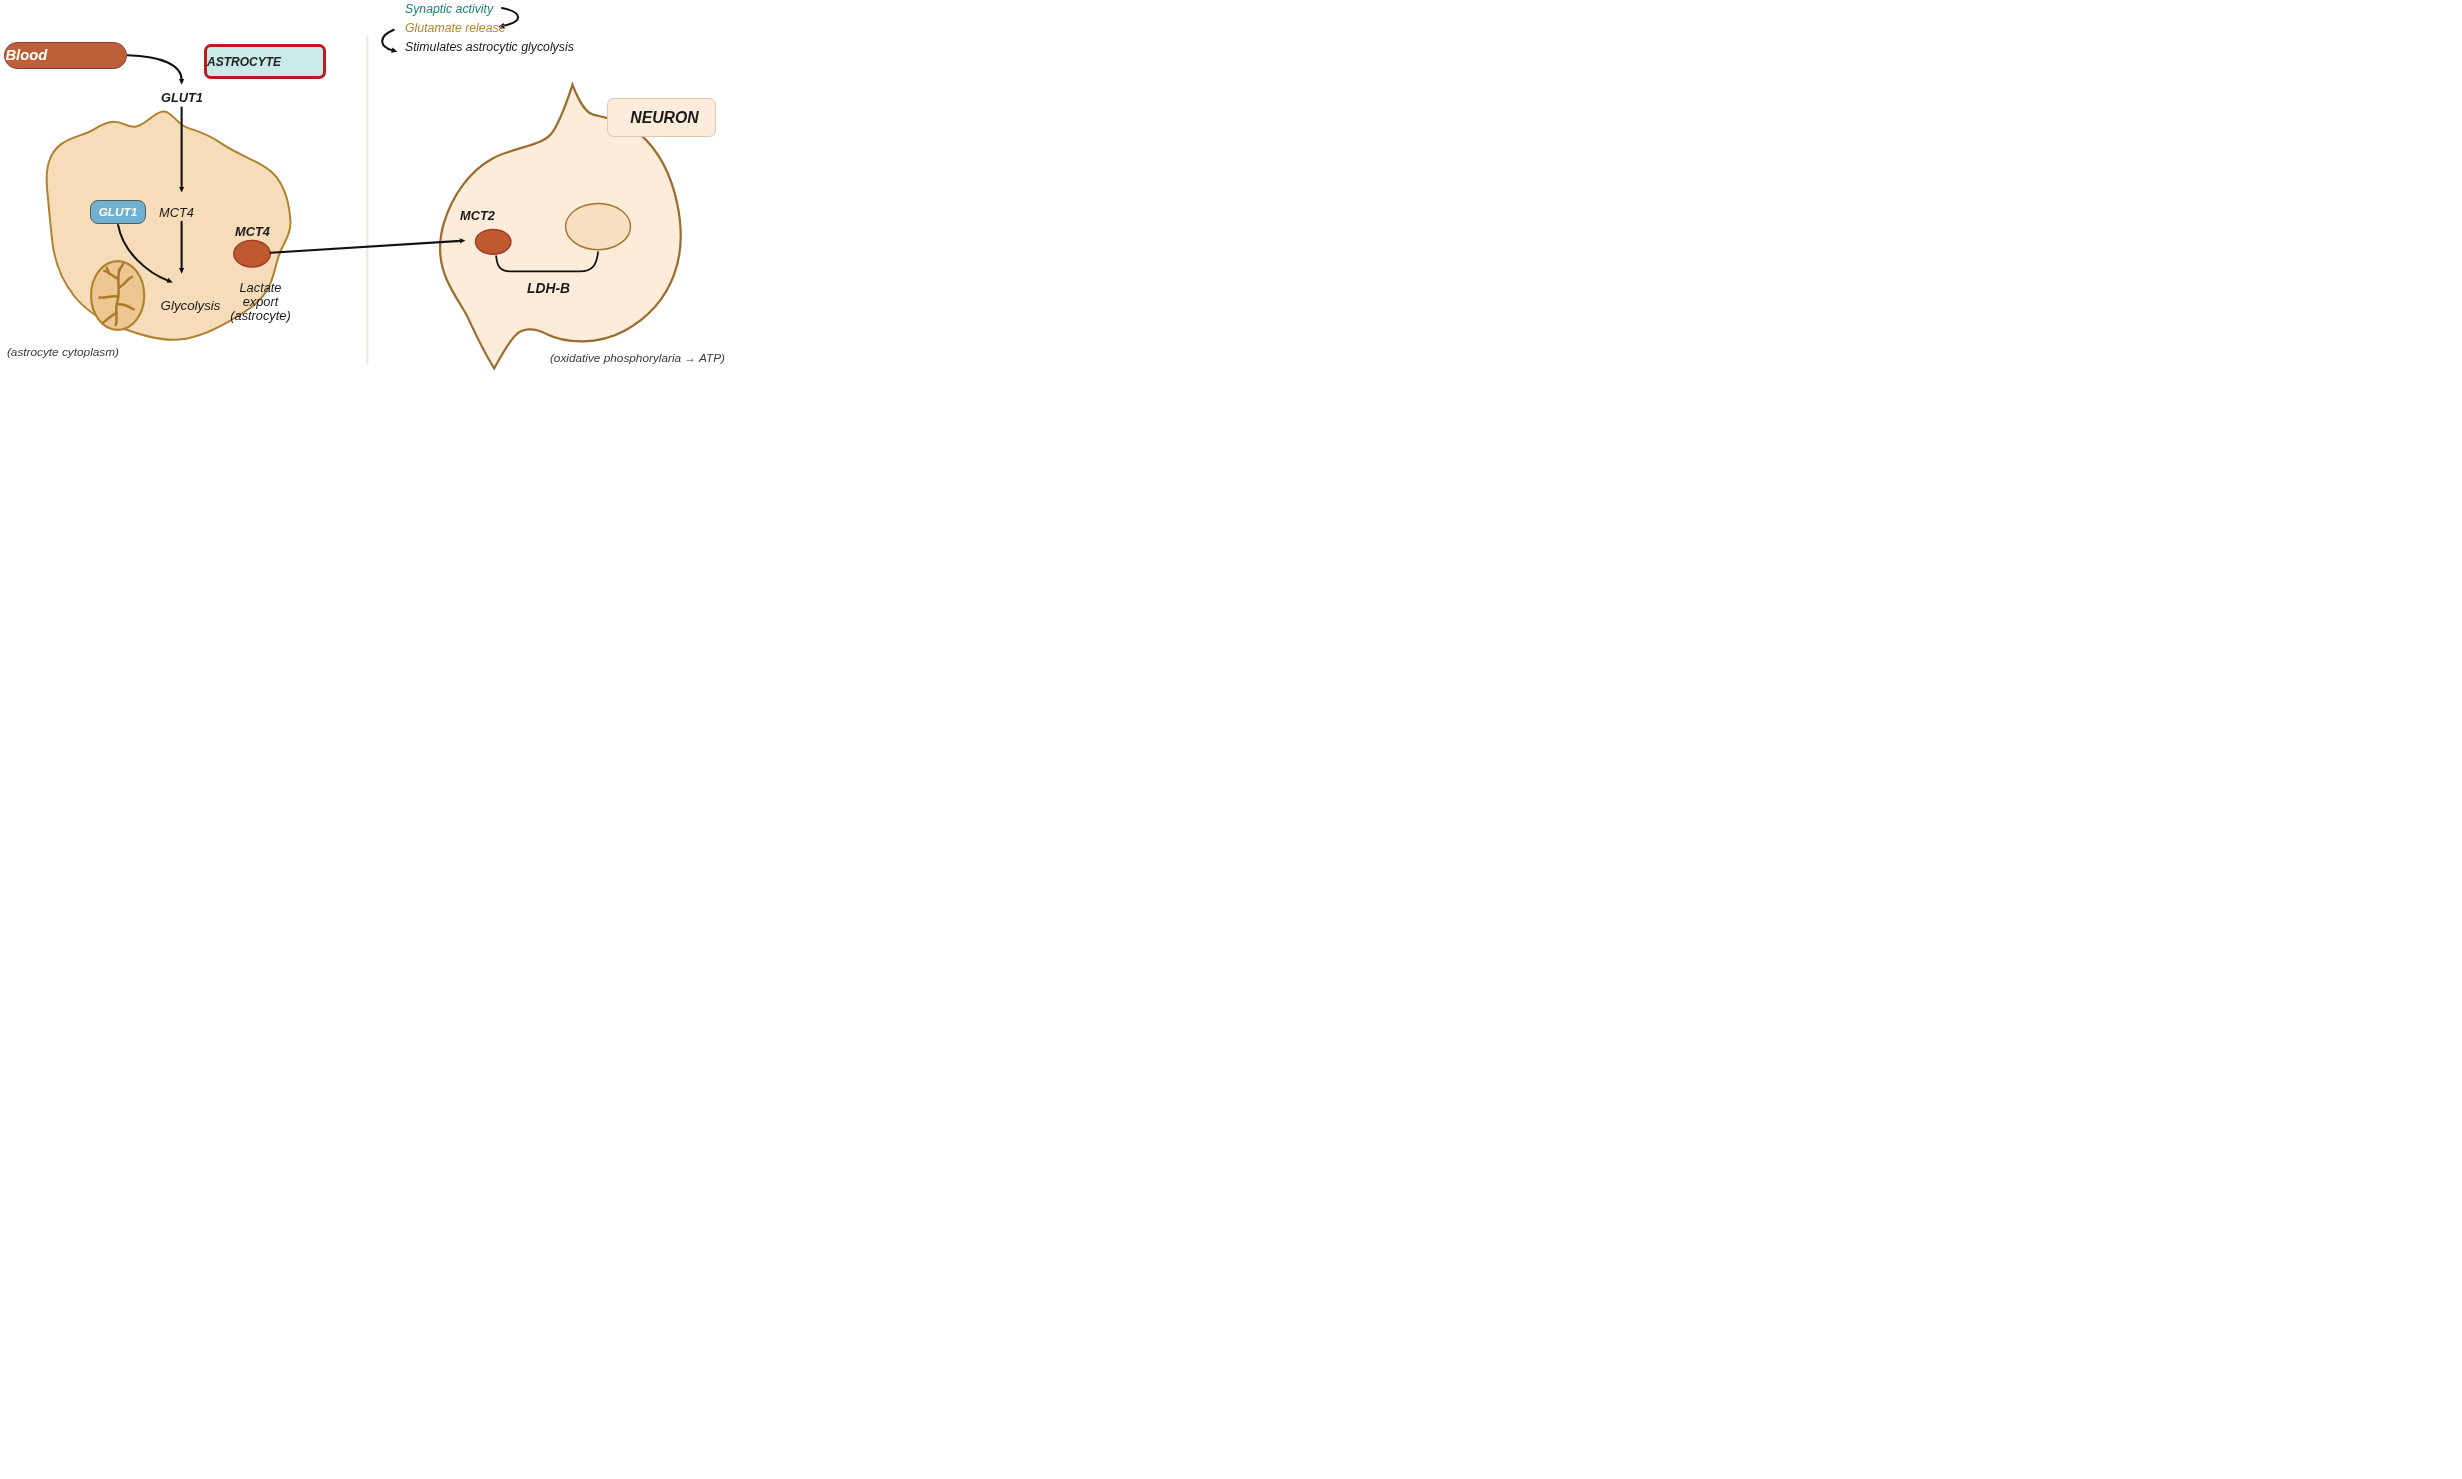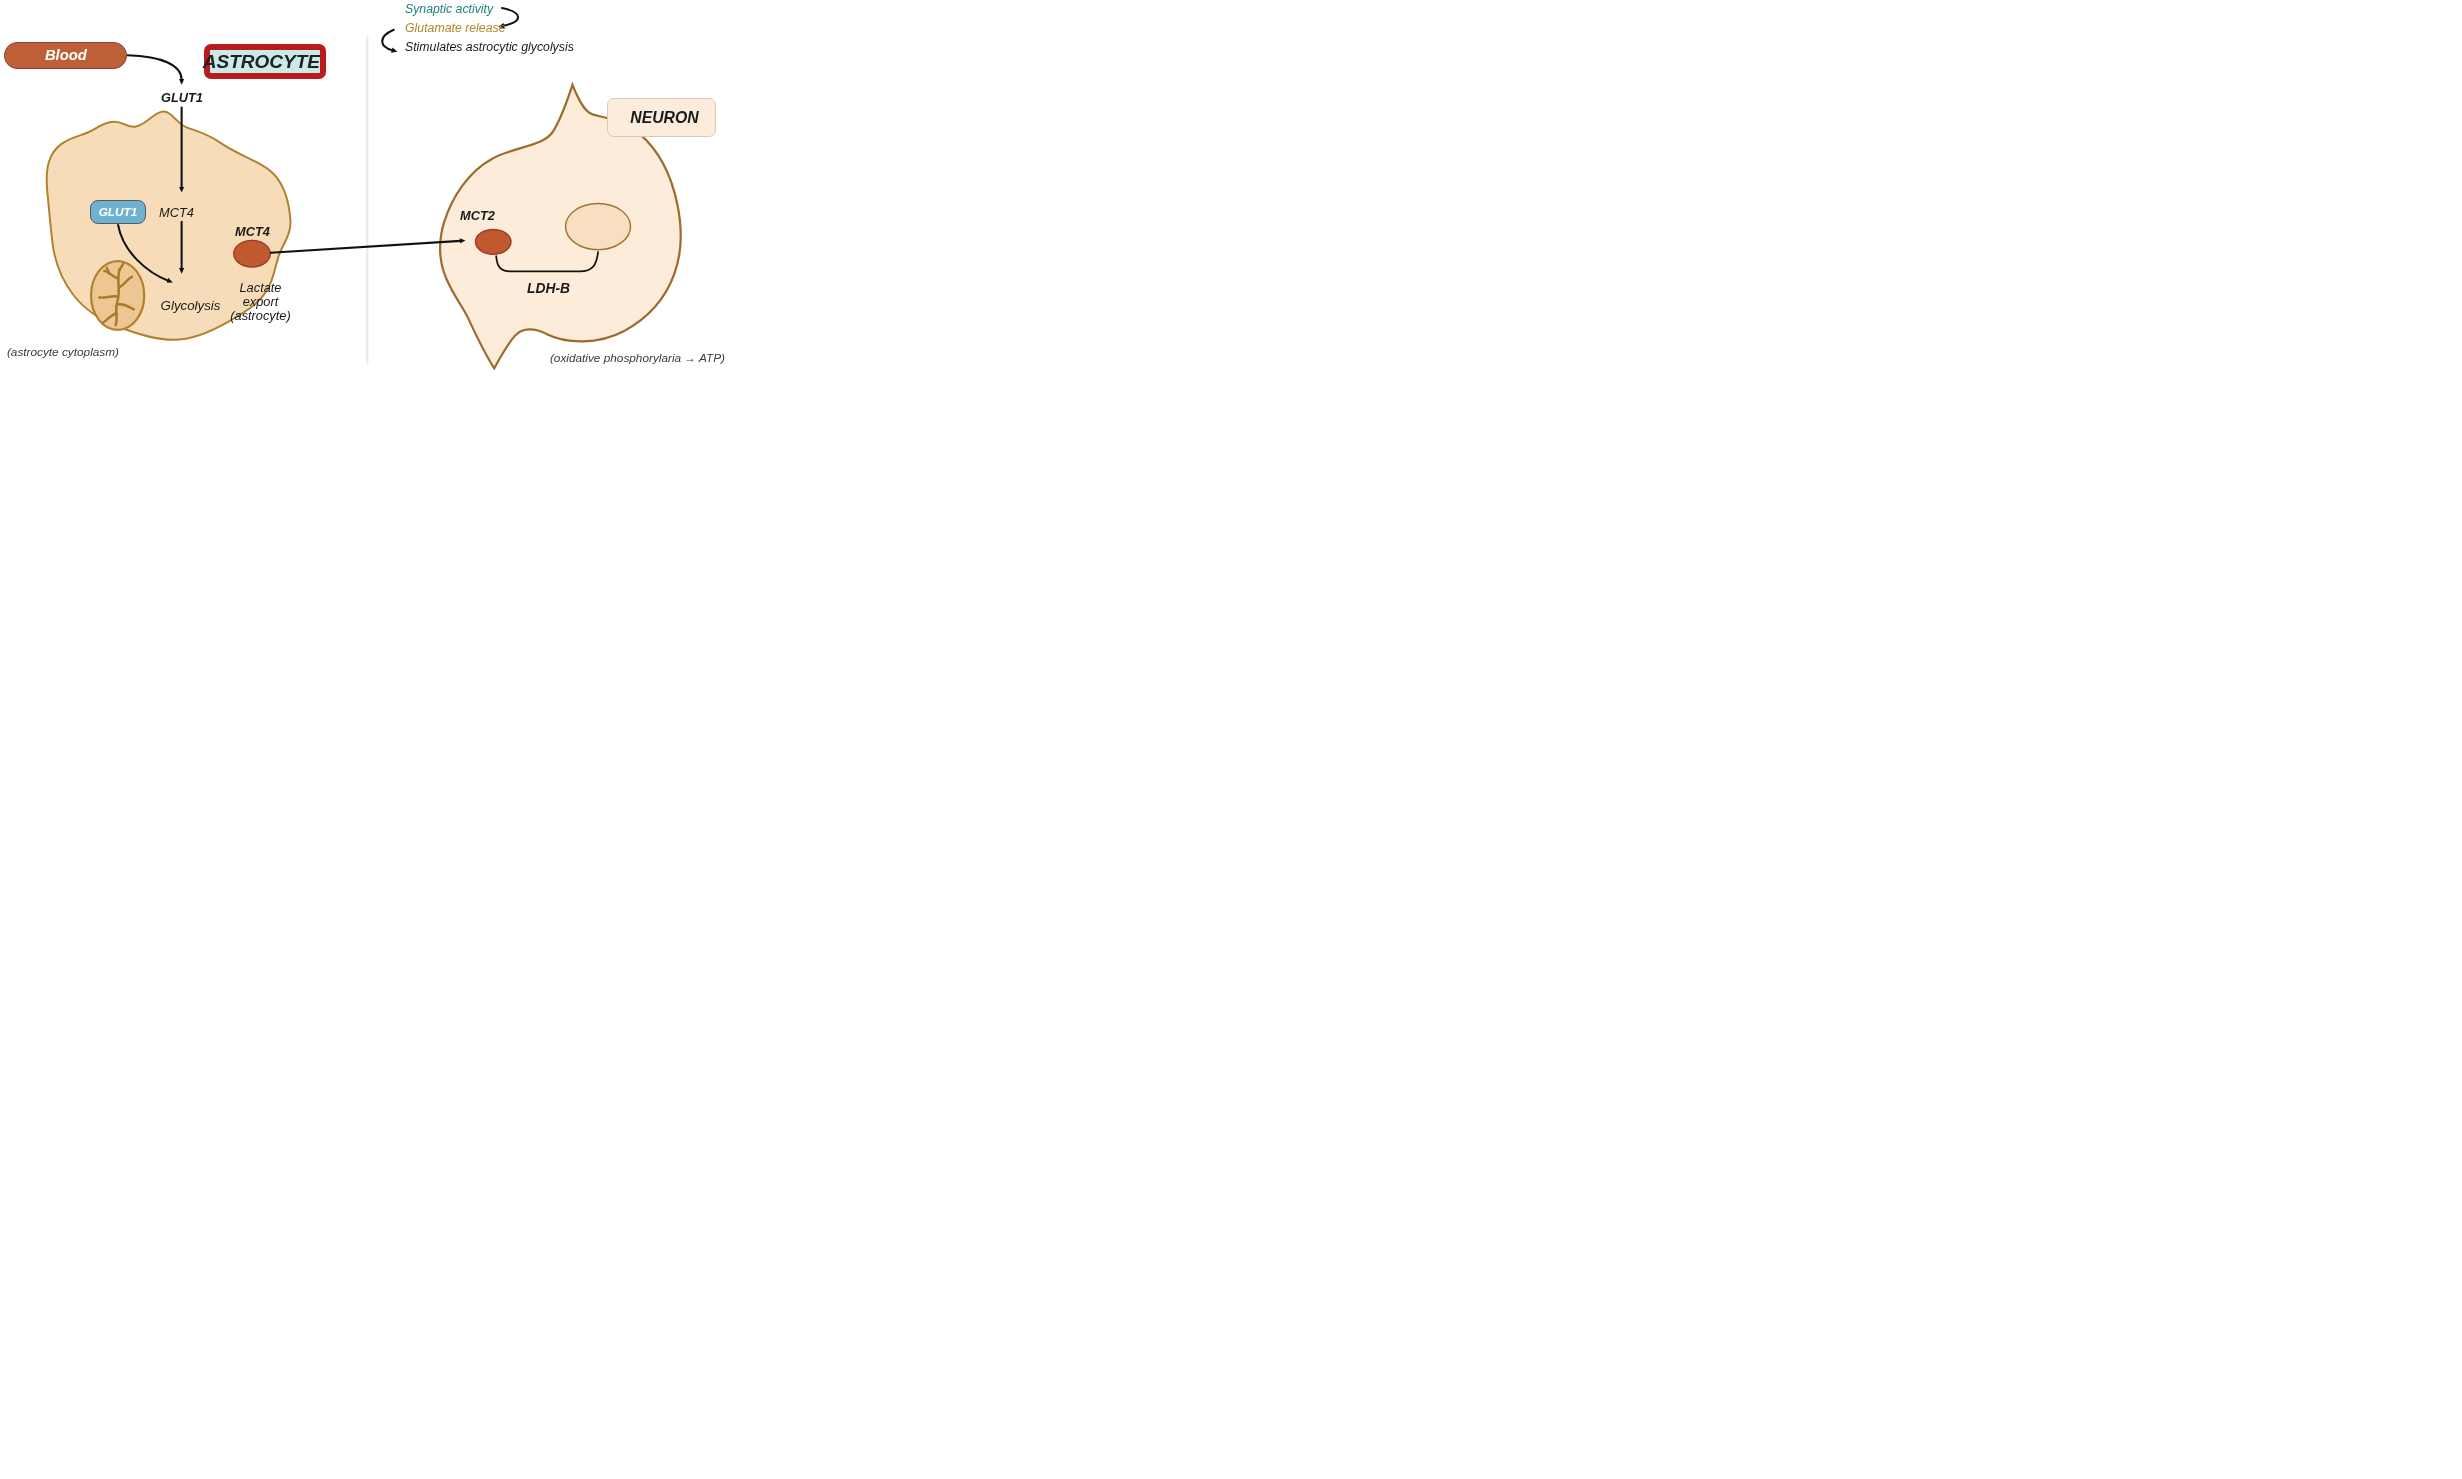--- a/index.html
+++ b/index.html
@@ -4,26 +4,26 @@
 <style>
   html,body{margin:0;padding:0;background:#fff;}
   .canvas{position:relative;width:727px;height:370px;background:#ffffff;overflow:hidden;
           font-family:"Liberation Sans", sans-serif;font-style:italic;}
   .layer{position:absolute;left:0;top:0;}
   .txt{position:absolute;white-space:nowrap;color:#1a1a1a;}
   .center{text-align:center;}
   
   .blood-pill{position:absolute;left:4.4px;top:42px;width:123px;height:26.6px;border-radius:13.3px;
       background:#bd5f37;border:1.5px solid #8e3b39;box-sizing:border-box;
-      display:flex;align-items:center;justify-content:center;
+      display:flex;align-items:center;justify-content:flex-start;
       color:#ffffff;font-weight:bold;font-size:14.8px;}
   .astro-label{position:absolute;left:204px;top:44px;width:122px;height:35px;border-radius:6.9px;
-      background:#c9eae6;border:6px solid #b91c1c;box-sizing:border-box;
-      display:flex;align-items:center;justify-content:flex-end;
-      color:#222;font-weight:bold;font-size:19px;}
+      background:#c9eae6;border:3px solid #b91c1c;box-sizing:border-box;
+      display:flex;align-items:center;justify-content:flex-start;
+      color:#222;font-weight:bold;font-size:12px;}
   .neuron-label{position:absolute;left:607px;top:98px;width:109px;height:39px;border-radius:6.9px;
       background:#fbecdb;border:1px solid #ddc8b1;box-sizing:border-box;
       display:flex;align-items:center;justify-content:center;
       color:#1a1a1a;font-weight:bold;font-size:15.8px;padding-left:6px;}
   .glut1-badge{position:absolute;left:90px;top:200px;width:56px;height:23.6px;border-radius:7.9px;
       background:#6fb1cf;border:1.5px solid #54595d;box-sizing:border-box;
       display:flex;align-items:center;justify-content:center;
       color:#ffffff;font-weight:bold;font-size:11.8px;}
   
   .t-syn{left:405px;top:1.5px;font-size:12.3px;color:#1f837d;}

